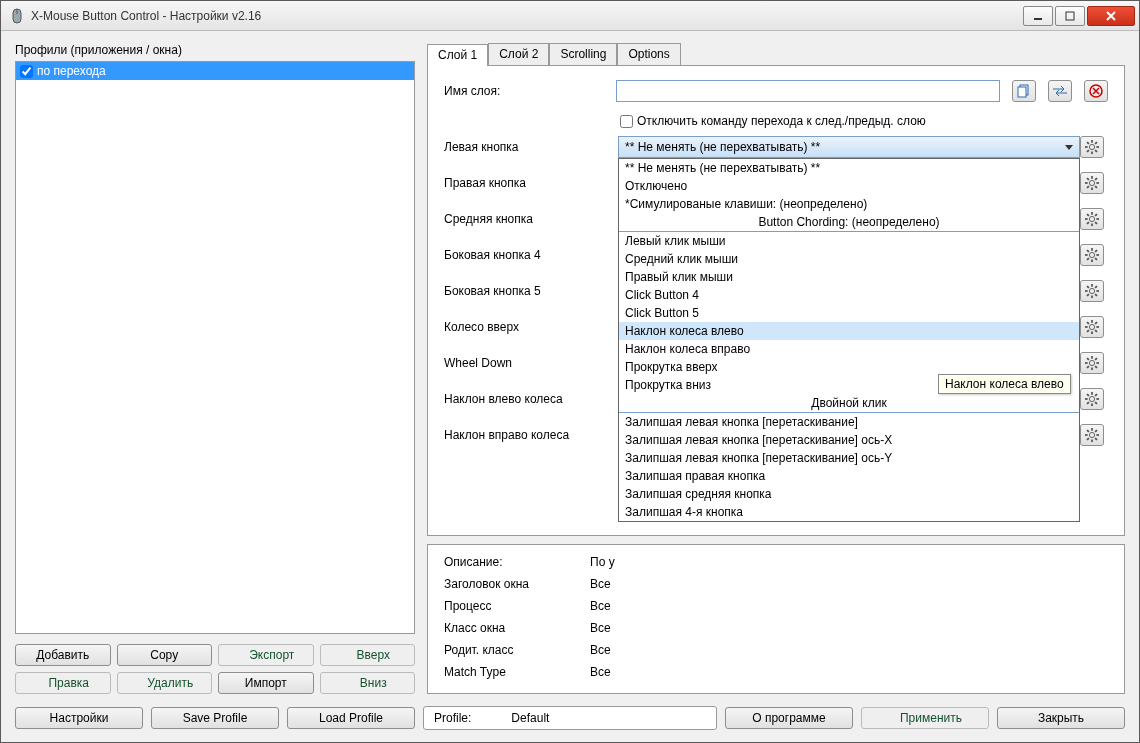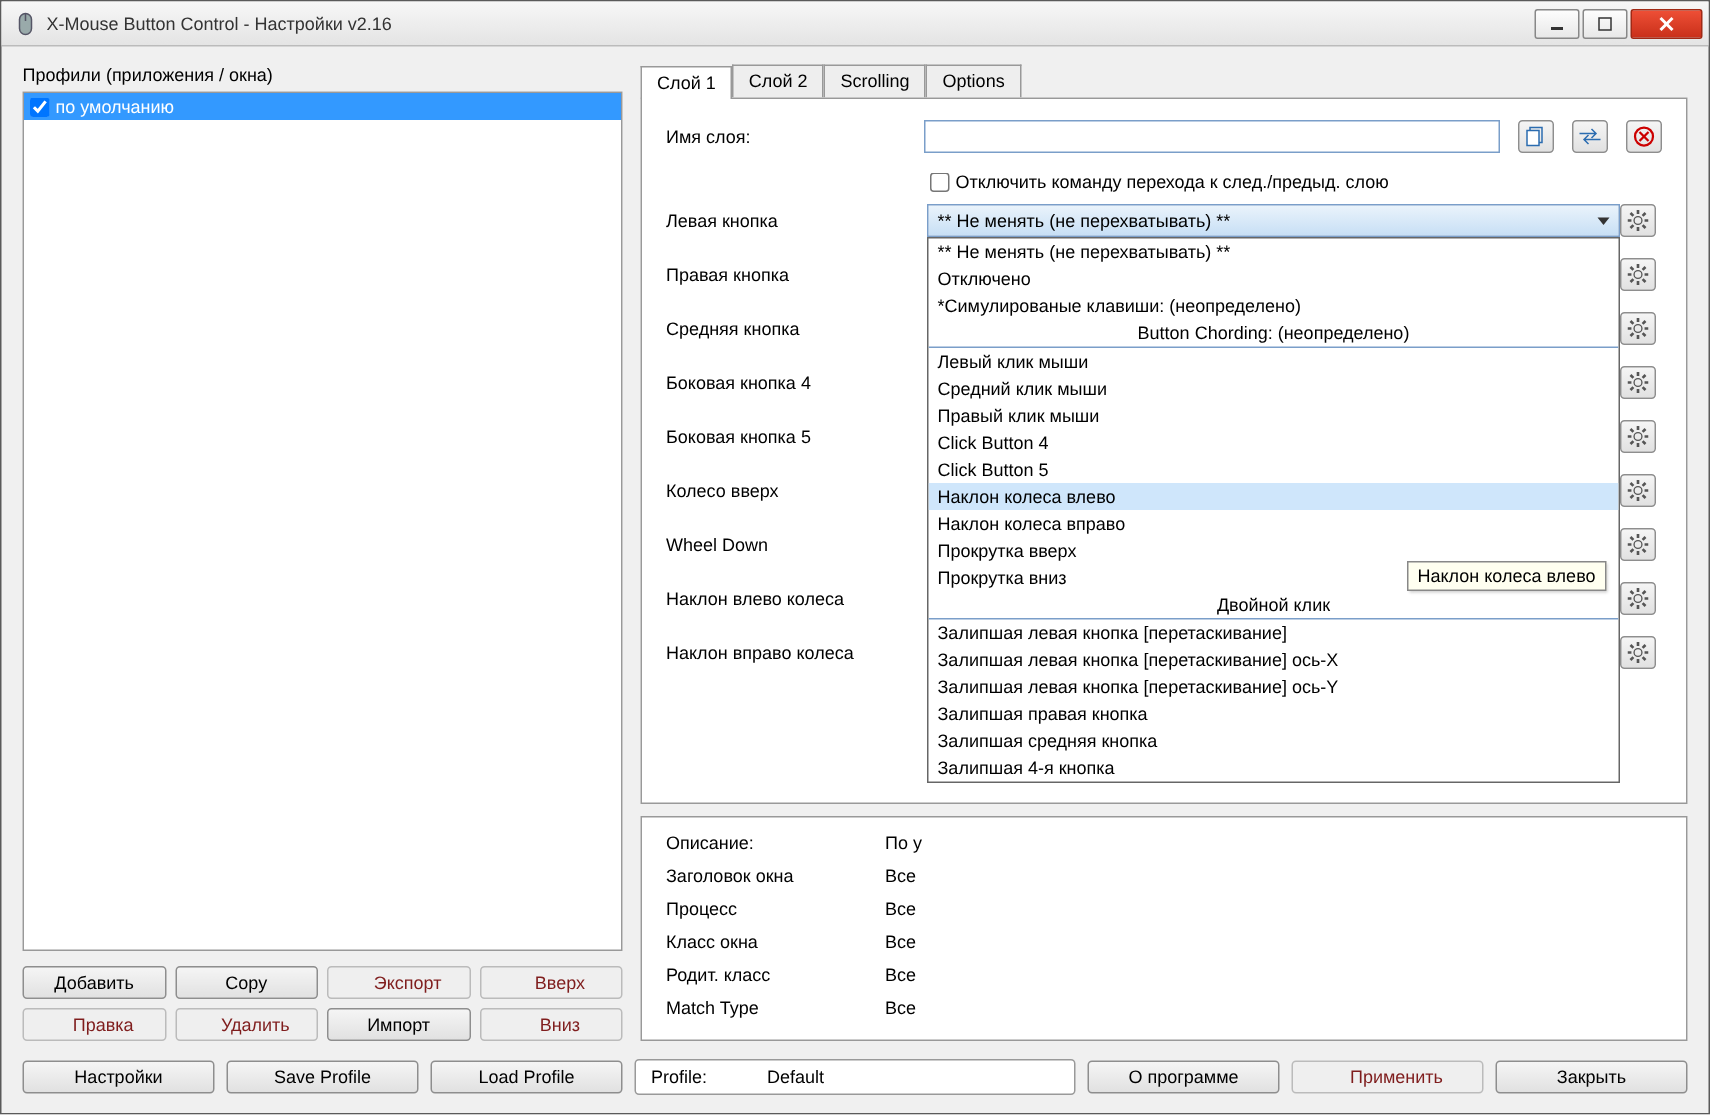--- a/index.html
+++ b/index.html
@@ -16,21 +16,21 @@
 .body-area { flex: 1; padding: 12px 14px 6px 14px; display: flex; gap: 12px; }
 
 .left-col { width: 400px; display: flex; flex-direction: column; }
 .profiles-label { padding-bottom: 4px; }
 .profile-list { flex: 1; border: 1px solid #999; background: #fff; overflow: auto; }
 .profile-item { display: flex; align-items: center; padding: 2px 4px; background: #3399ff; color: #fff; }
 .profile-item input { margin-right: 4px; }
 
 .profile-buttons { margin-top: 10px; display: grid; grid-template-columns: repeat(4, 1fr); gap: 6px; }
 .btn { height: 22px; border: 1px solid #8e8e8e; background: linear-gradient(#f5f5f5, #e1e1e1); border-radius: 3px; cursor: pointer; }
-.btn:disabled { color: #7f1d1d; border-color: #bbb; background: #efefef; cursor: default; padding-left: 12px; }
+.btn:disabled { color: #14532d; border-color: #bbb; background: #efefef; cursor: default; padding-left: 12px; }
 
 .right-col { flex: 1; display: flex; flex-direction: column; position: relative; }
 
 .tabs { display: flex; gap: 0; height: 22px; }
 .tab { padding: 3px 10px; border: 1px solid #999; border-bottom: none; background: #eee; cursor: pointer; }
 .tab.active { background: #fff; position: relative; top: 1px; z-index: 2; text-align: center; }
 
 .tab-body { border: 1px solid #999; background: #fff; flex: 1; padding: 14px 16px; position: relative; }
 
 .layer-name-row { display: flex; align-items: center; gap: 12px; margin-bottom: 12px; }
@@ -92,21 +92,21 @@
         </svg>
       </div>
   </div>
 
   <div class="body-area">
     <div class="left-col">
       <div class="profiles-label">Профили (приложения / окна)</div>
       <div class="profile-list">
         <div class="profile-item">
           <input type="checkbox" checked="" style="">
-          <span>по умолчанию</span>
+          <span>по перехода</span>
         </div>
       </div>
       <div class="profile-buttons">
         <button class="btn">Добавить</button>
         <button class="btn">Copy</button>
         <button class="btn" disabled="">Экспорт</button>
         <button class="btn" disabled="">Вверх</button>
         <button class="btn" disabled="">Правка</button>
         <button class="btn" disabled="">Удалить</button>
         <button class="btn">Импорт</button>

